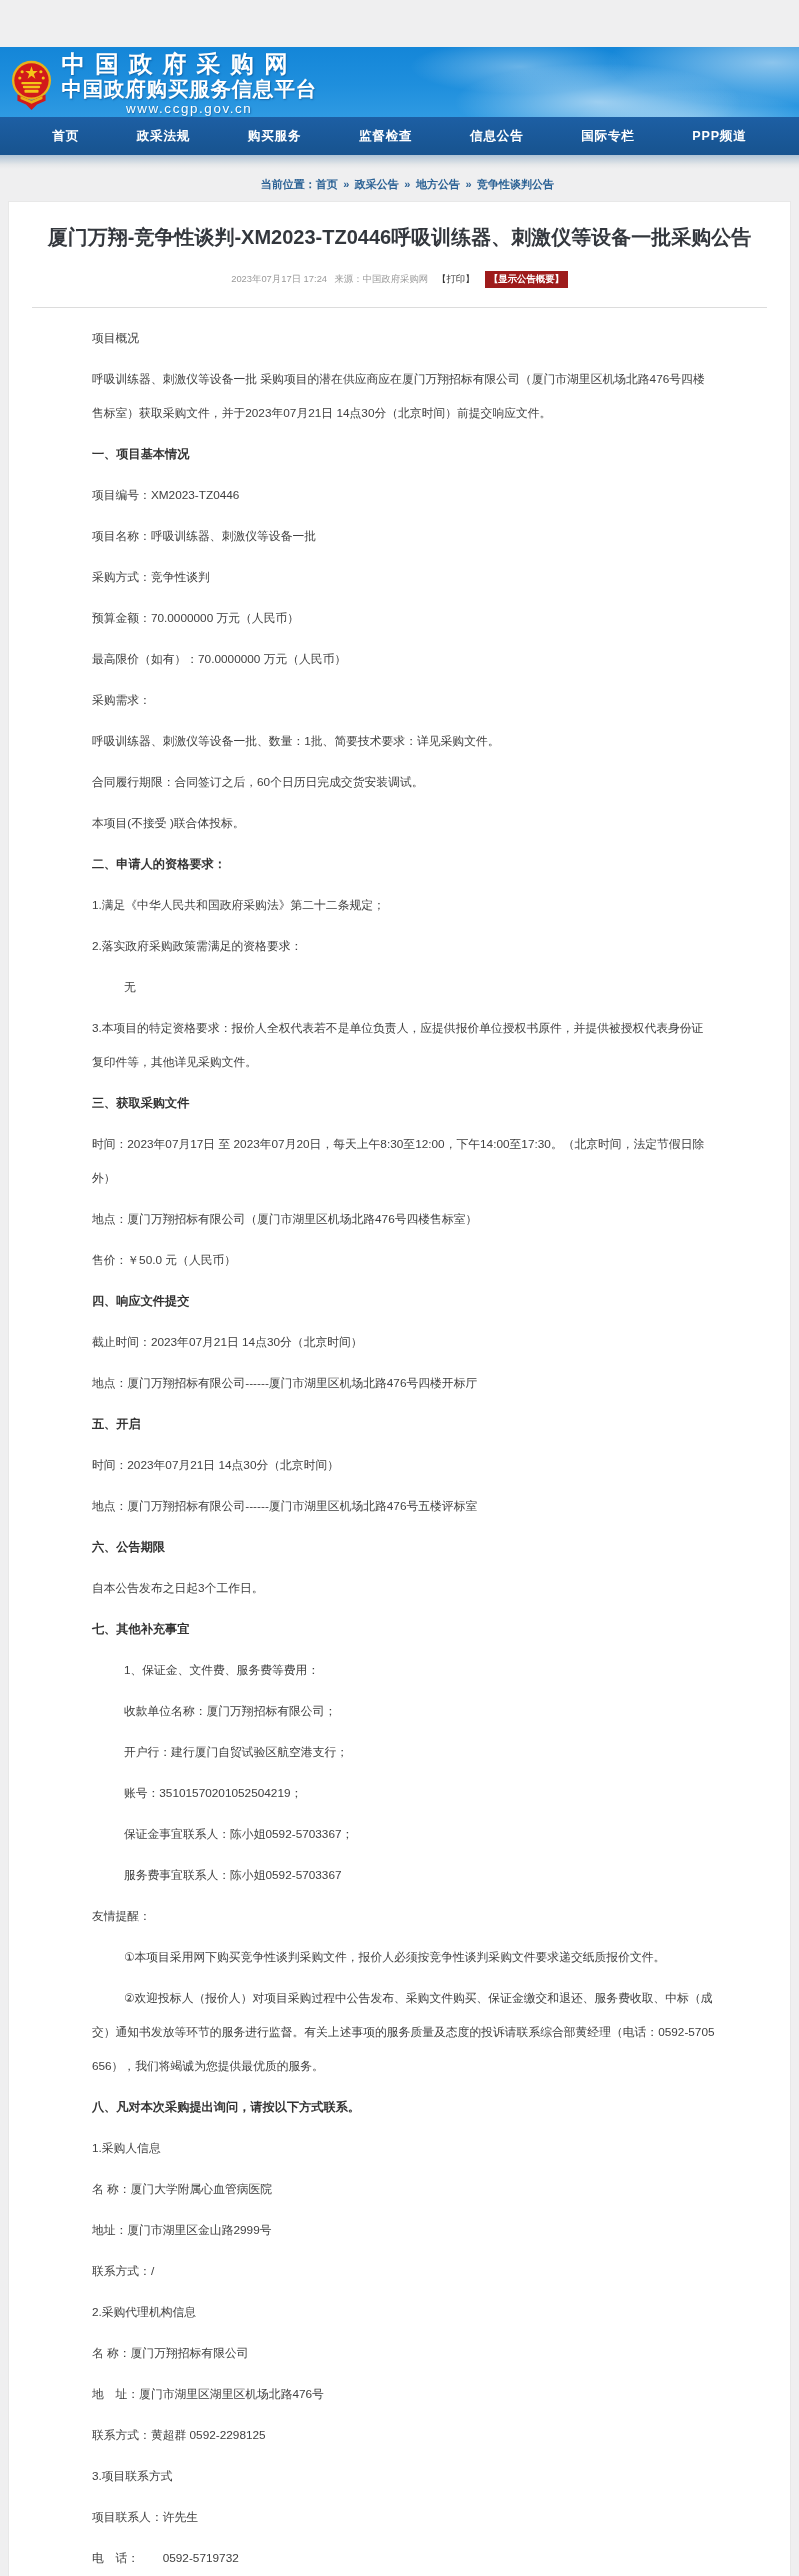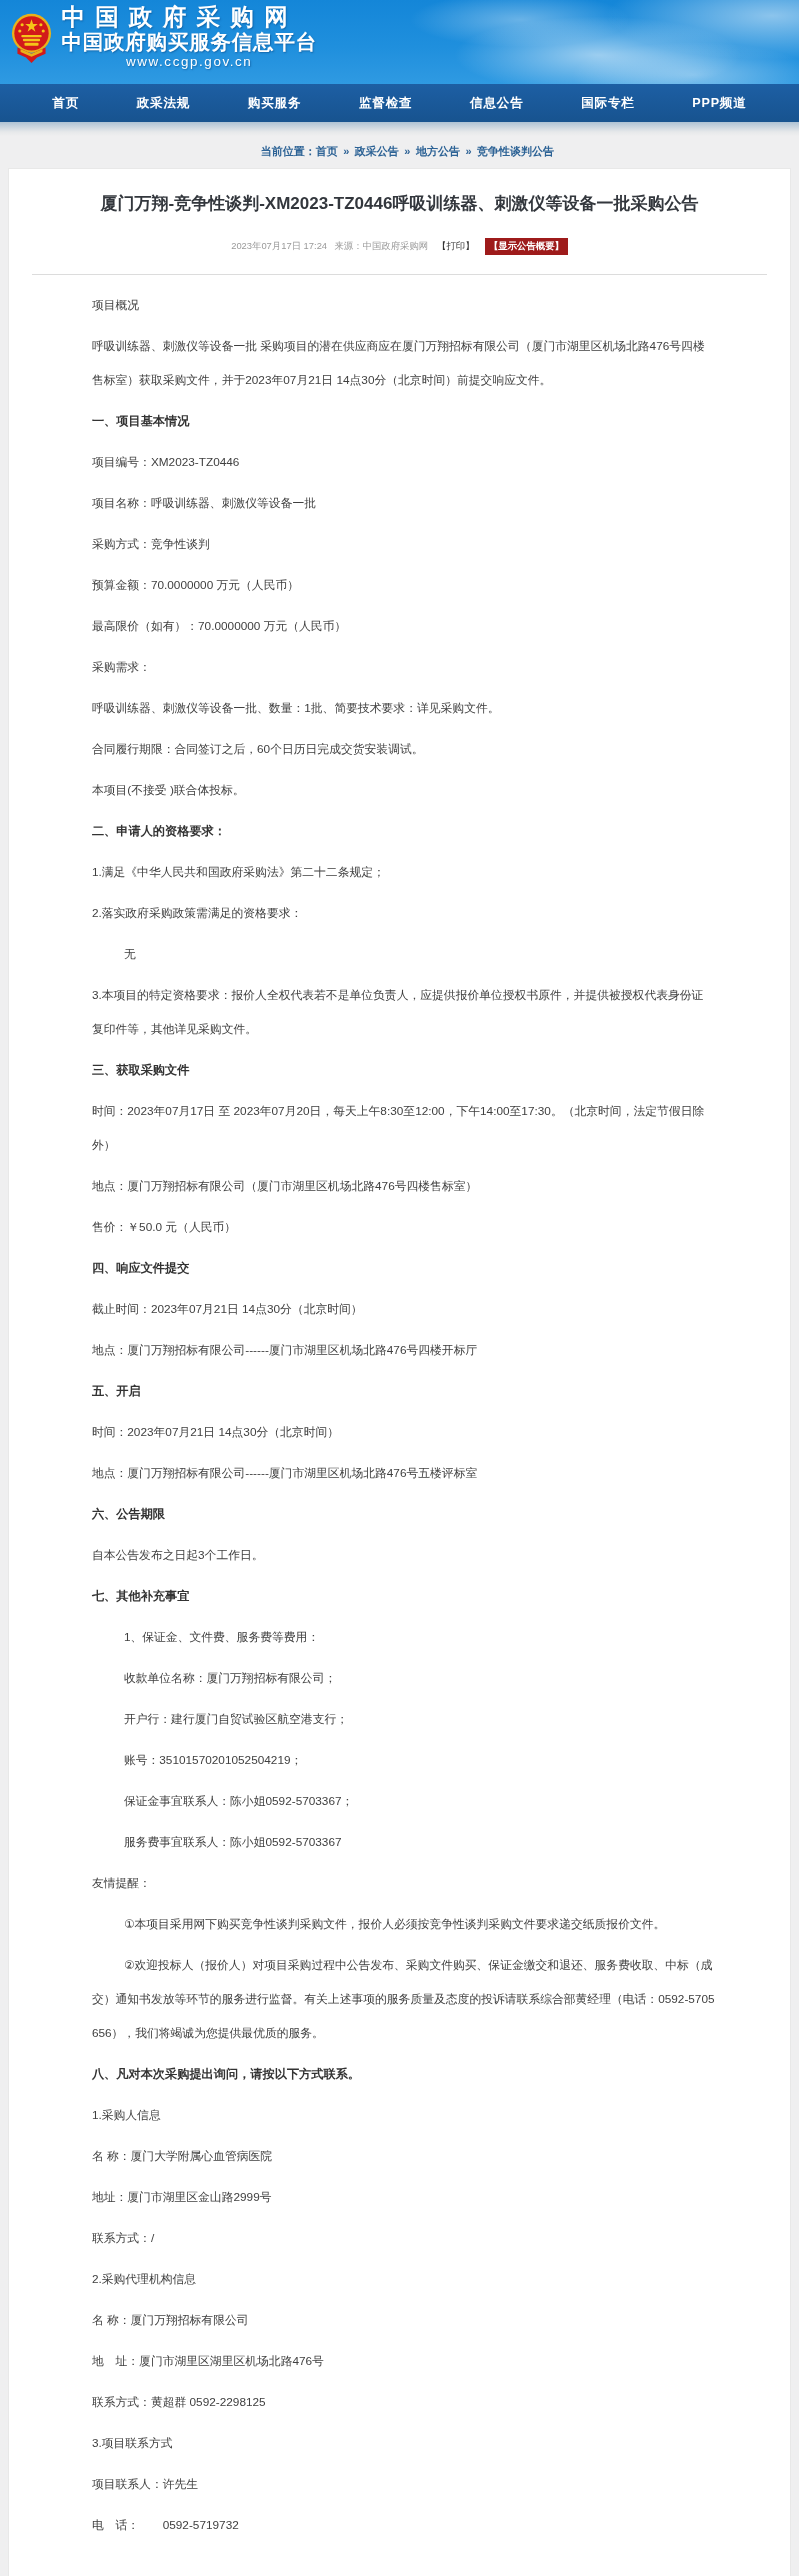--- a/index.html
+++ b/index.html
@@ -6,29 +6,30 @@
   html,body { width:799px; }
   body {
     font-family: "Liberation Sans", "DejaVu Sans", sans-serif;
     background:#efeff0;
     width:799px; height:2576px;
     overflow:hidden;
     position:relative;
   }
   
   .site-header{
-    height:84px;
+    height:70px;
     background:
       radial-gradient(ellipse 205px 55px at 598px 55px, rgba(255,255,255,.55), rgba(255,255,255,0) 70%),
       radial-gradient(ellipse 236px 63px at 772px 15.7px, rgba(255,255,255,.5), rgba(255,255,255,0) 70%),
       radial-gradient(ellipse 157px 39px at 520px 19.7px, rgba(255,255,255,.35), rgba(255,255,255,0) 70%),
       radial-gradient(ellipse 173px 47px at 693px 75px, rgba(255,255,255,.4), rgba(255,255,255,0) 70%),
       linear-gradient(180deg,#1486d8 0%, #1f8fdd 55%, #2f9ae2 100%);
     position:relative;
     overflow:hidden;
+    margin-top:47px;
   }
   .logo-wrap{ position:absolute; left:11px; top:4.7px; display:flex; align-items:center; }
   .emblem{ width:41px; height:50px; margin-right:9.4px; flex:0 0 auto; }
   .site-titles{ color:#fff; }
   .site-name{ font-size:23.6px; font-weight:bold; letter-spacing:10.2px; line-height:25px; text-shadow:0.8px 0.8px 1.6px rgba(0,60,120,.5); white-space:nowrap;}
   .site-subname{ font-size:20.5px; font-weight:bold; letter-spacing:0.8px; line-height:23.6px; text-shadow:0.8px 0.8px 1.6px rgba(0,60,120,.5); white-space:nowrap;}
   .site-url{ font-size:13.4px; font-weight:normal; letter-spacing:1.6px; text-align:center; line-height:17.3px; text-shadow:0.8px 0.8px 1.6px rgba(0,60,120,.5);}
   
   .main-nav{
     height:38px;
@@ -51,21 +52,21 @@
   
   .article-card{
     background:#fff;
     margin:0 7.9px;
     min-height:2409px;
     padding:20.5px 0 47px 0;
     border:0.8px solid #e8e8e8;
   }
   .article-title{
     text-align:center;
-    font-size:17px; font-weight:bold; color:#33373d;
+    font-size:20px; font-weight:bold; color:#33373d;
     line-height:28px;
     padding:0 31.5px;
   }
   .article-meta{
     margin-top:20.5px;
     text-align:center;
     font-size:9.4px; color:#9a9a9a;
   }
   .article-meta .m-date{ color:#9a9a9a; }
   .article-meta .m-source{ color:#9a9a9a; margin-left:4.7px; }

